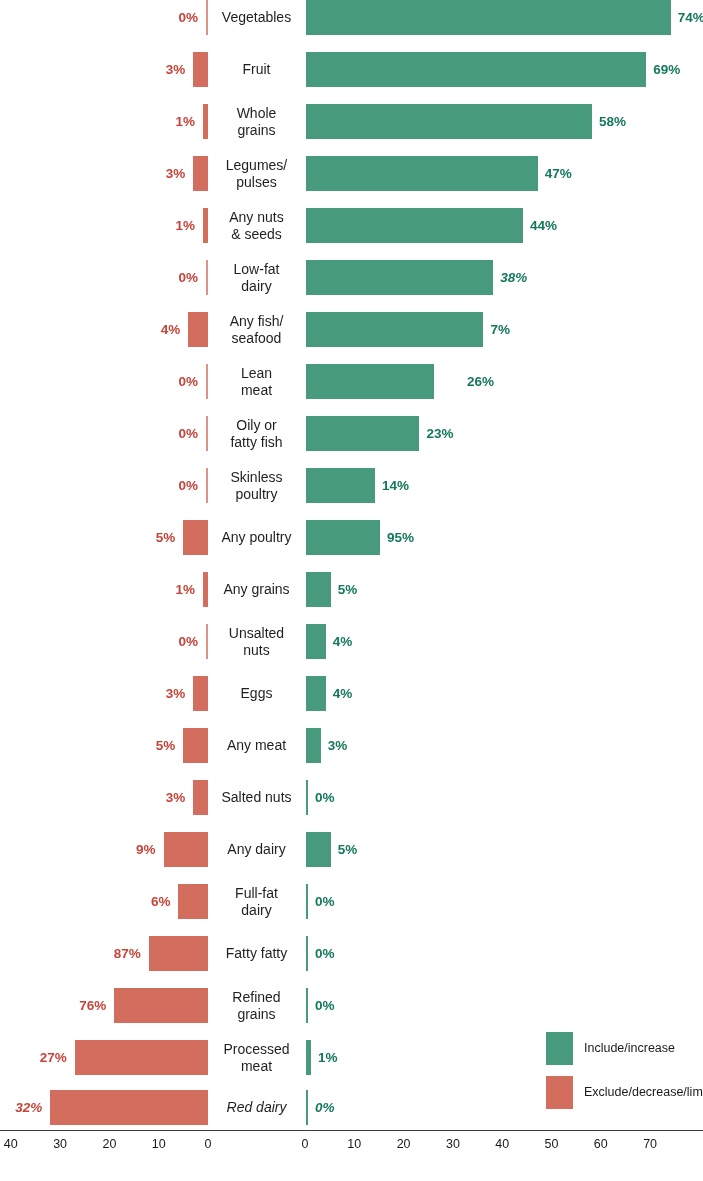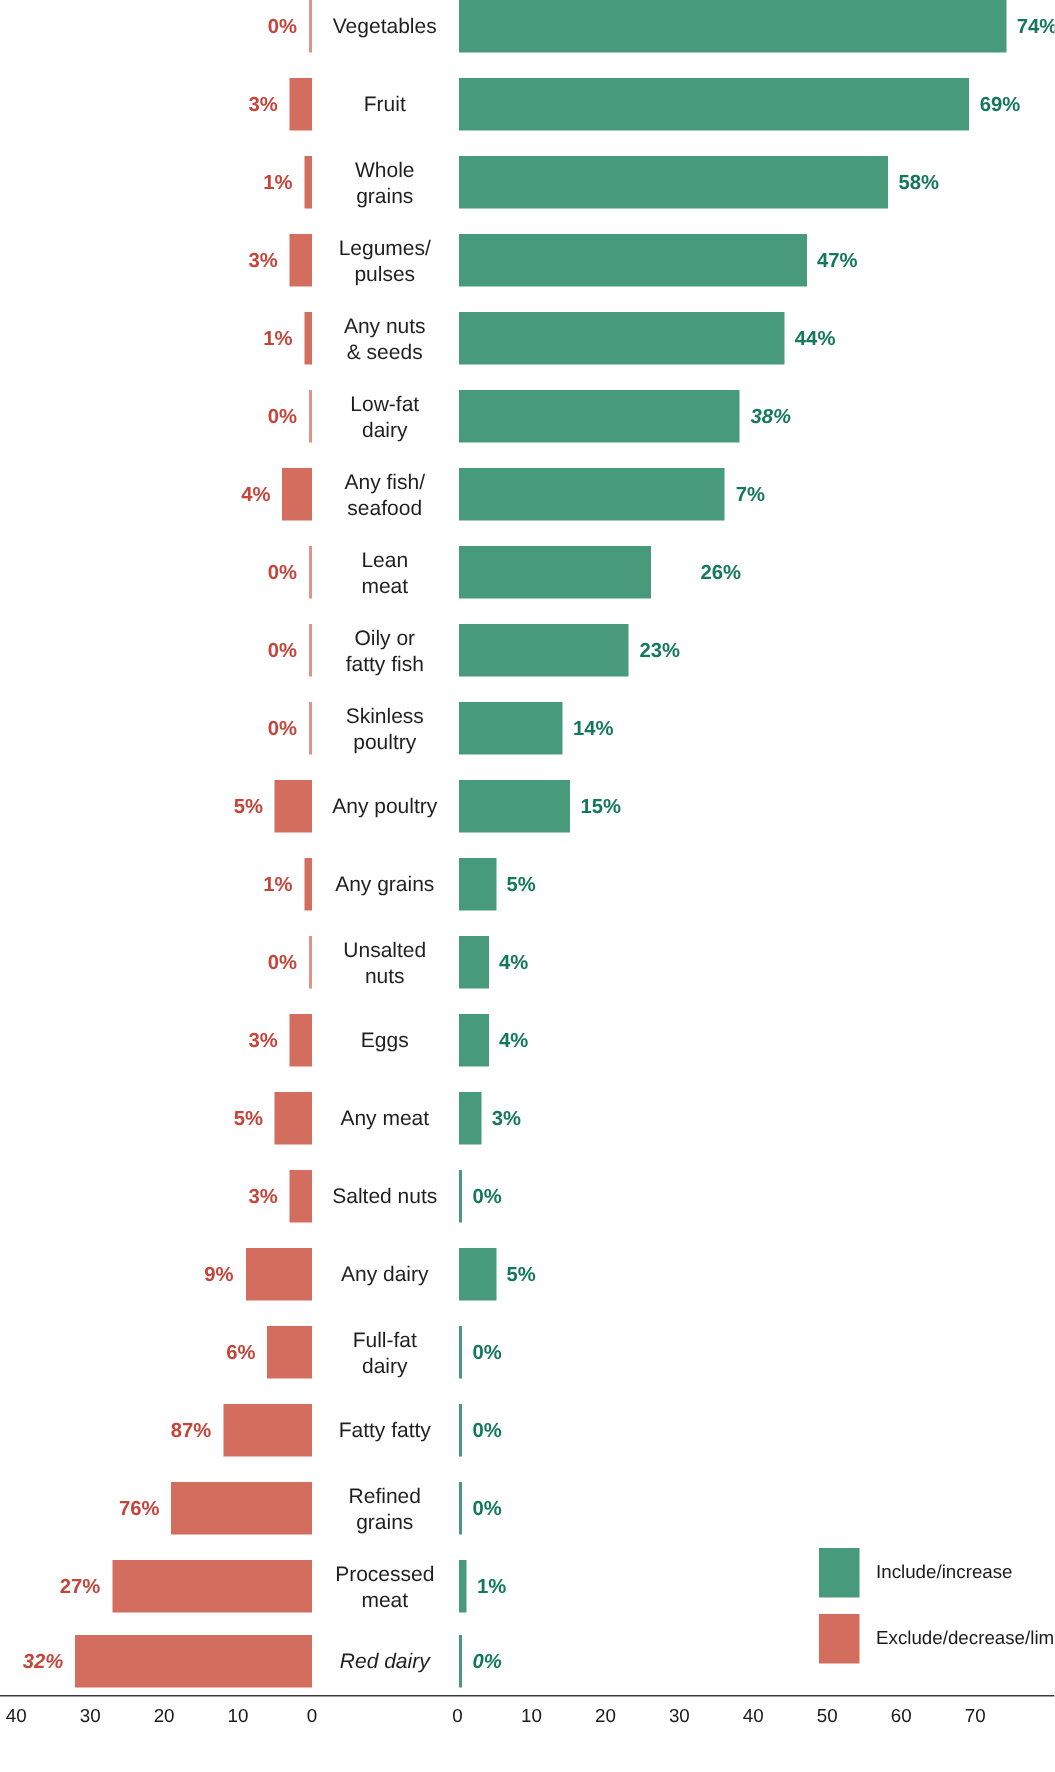--- a/index.html
+++ b/index.html
@@ -261,21 +261,21 @@
         <div class="right-bar" style="left: 306px; width: 69.02px;"></div>
         <div class="right-value" style="left: 382.02px; width: 60px;">14%</div>
       </div>
       <div class="row" style="top: 520px;">
         <div class="left-bar" style="width: 24.65px; left: 183.35px;"></div>
         <div class="left-value" style="width: 60px; left: 115.35px;">5%</div>
         <div class="cat-label">
           <span>Any poultry</span>
         </div>
         <div class="right-bar" style="left: 306px; width: 73.95px;"></div>
-        <div class="right-value" style="left: 386.95px; width: 60px;">15%</div>
+        <div class="right-value" style="left: 386.95px; width: 60px;">95%</div>
       </div>
       <div class="row" style="top: 572px;">
         <div class="left-bar" style="width: 4.93px; left: 203.07px;"></div>
         <div class="left-value" style="width: 60px; left: 135.07px;">1%</div>
         <div class="cat-label">
           <span>Any grains</span>
         </div>
         <div class="right-bar" style="left: 306px; width: 24.65px;"></div>
         <div class="right-value" style="left: 337.65px; width: 60px;">5%</div>
       </div>

